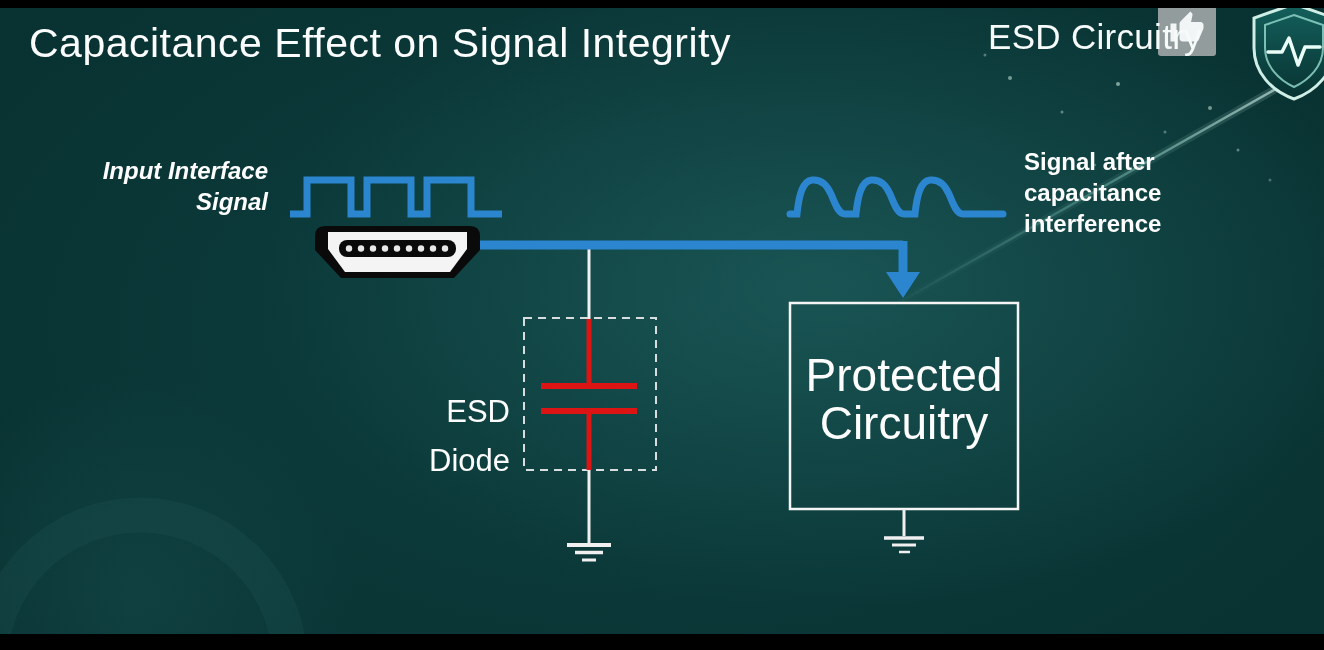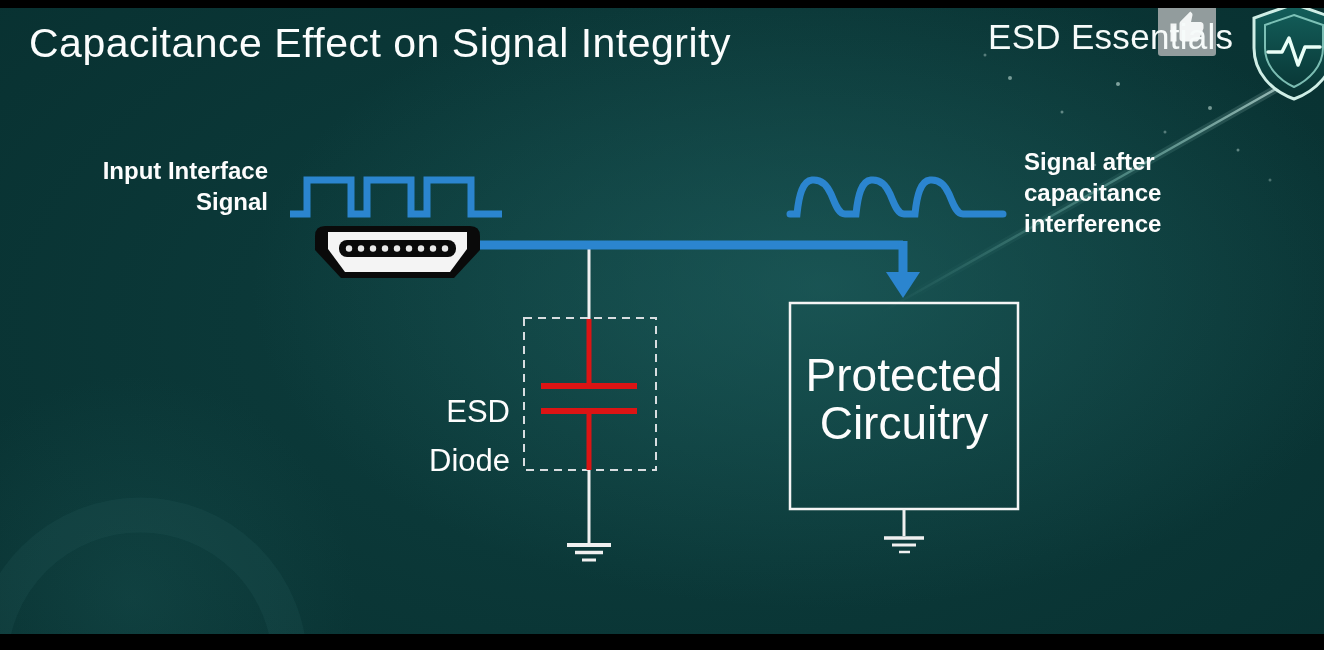--- a/index.html
+++ b/index.html
@@ -22,41 +22,41 @@
   .brand{
     position:absolute;left:988px;top:17px;font-size:35px;font-weight:400;
     color:#f6fbfa;z-index:12;letter-spacing:0.3px;
   }
   .thumb-box{
     position:absolute;left:1158px;top:0;width:58px;height:56px;border-radius:3px;
     background:#929c9d;z-index:8;display:flex;align-items:center;justify-content:center;
   }
   .shield{position:absolute;left:1252px;top:2px;z-index:9;}
   .label{position:absolute;font-weight:700;font-size:24px;line-height:31px;white-space:pre-line;z-index:10;}
-  .input-label{left:58px;top:155px;width:210px;text-align:right;}
+  .input-label{left:58px;top:155px;width:210px;text-align:right;font-style:italic;}
   .output-label{left:1024px;top:146px;width:190px;text-align:left;}
   .esd-label{
     position:absolute;left:370px;top:348px;width:140px;text-align:right;
     font-size:31px;line-height:49px;font-weight:400;white-space:pre-line;z-index:10;margin-top:39px;
   }
   .protected-text{
     position:absolute;left:790px;top:303px;width:228px;height:206px;box-sizing:border-box;
     padding-top:48px;text-align:center;font-size:46px;line-height:48px;font-weight:400;
     white-space:pre-line;z-index:10;
   }
   .diagram{position:absolute;left:0;top:0;z-index:5;}
 </style>
 </head>
 <body>
 
 <div class="canvas">
 
   <h1 class="title">Capacitance Effect on Signal Integrity</h1>
 
-  <div class="brand">ESD Essentials</div>
+  <div class="brand">ESD Circuitry</div>
 
   <div class="thumb-box">
     <svg width="36" height="36" viewBox="0 0 24 24">
       <path fill="#f2f5f5" d="M1 21h4V9H1v12zm22-11c0-1.1-.9-2-2-2h-6.31l.95-4.57.03-.32c0-.41-.17-.79-.44-1.06L14.17 1 7.58 7.59C7.22 7.95 7 8.45 7 9v10c0 1.1.9 2 2 2h9c.83 0 1.54-.5 1.84-1.22l3.02-7.05c.09-.23.14-.47.14-.73v-2z"></path>
     </svg>
   </div>
 
   <svg class="shield" width="84" height="100" viewBox="0 0 84 100">
     <defs>
       <linearGradient id="shieldGrad" x1="0" y1="0" x2="0" y2="1">

